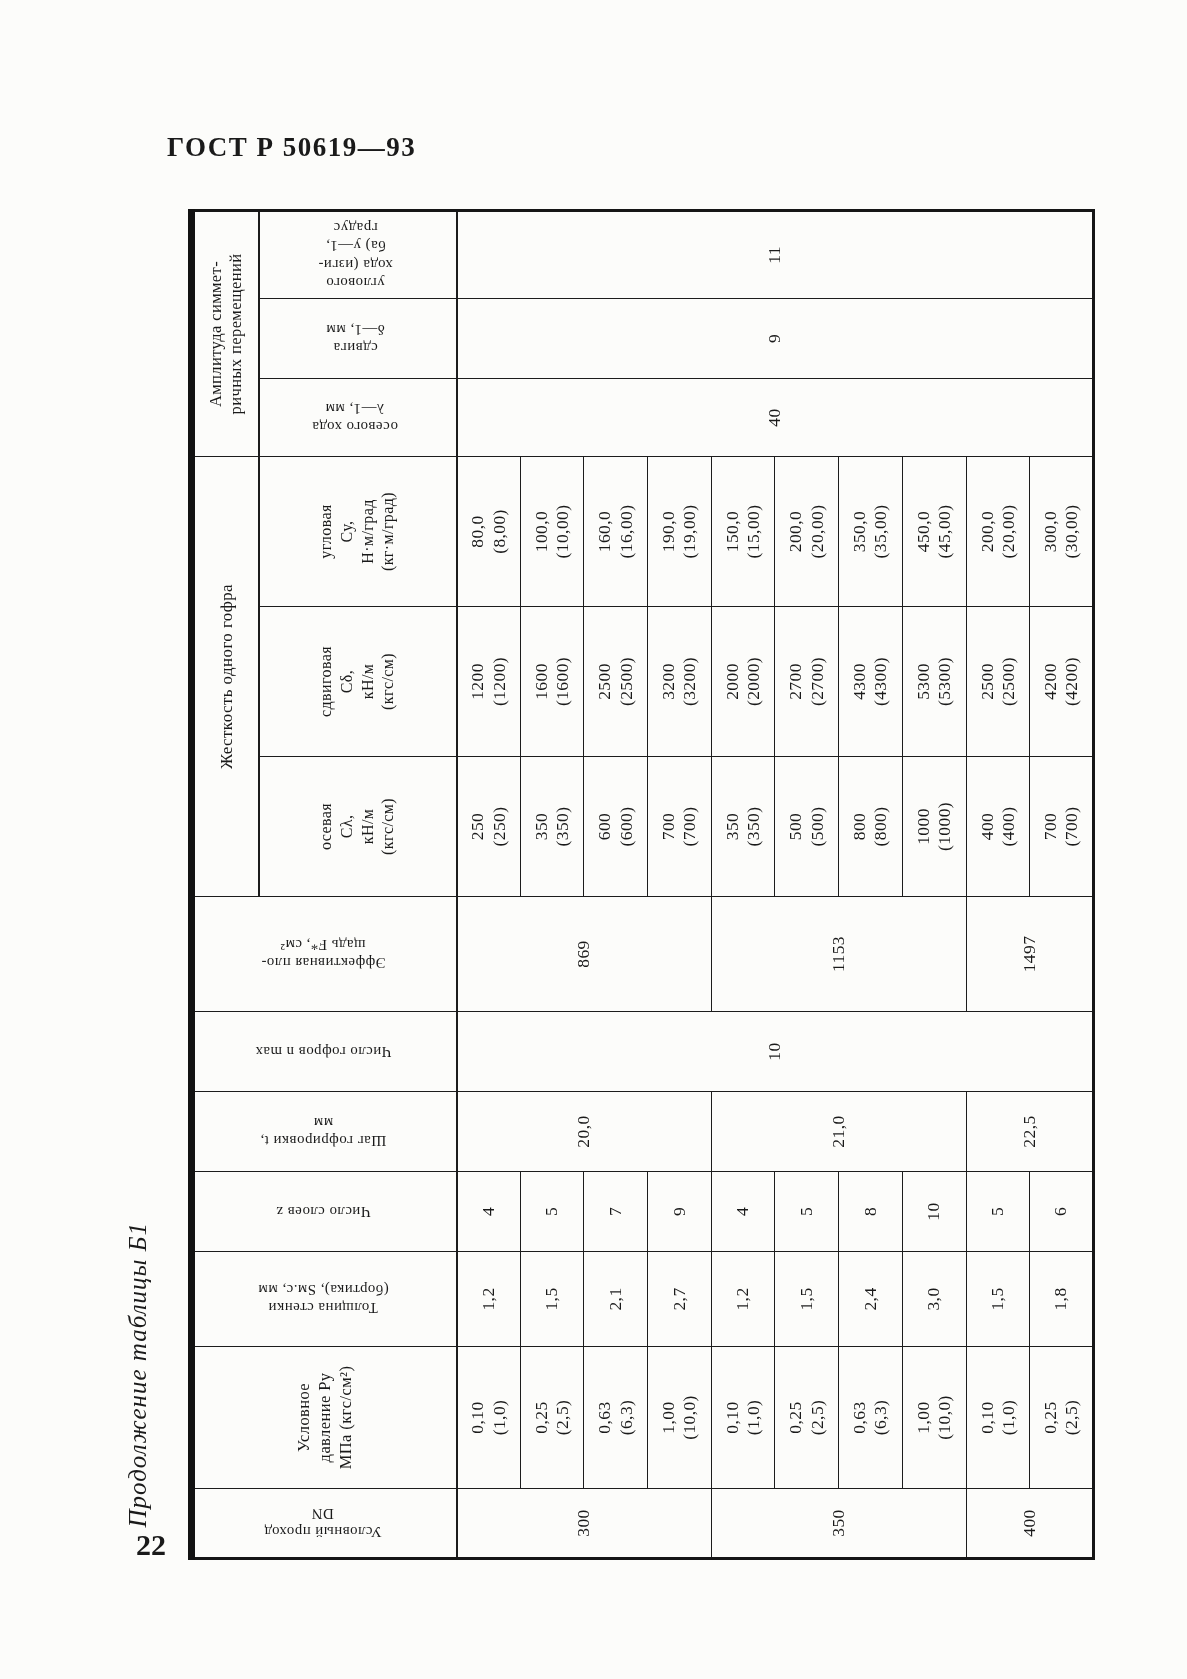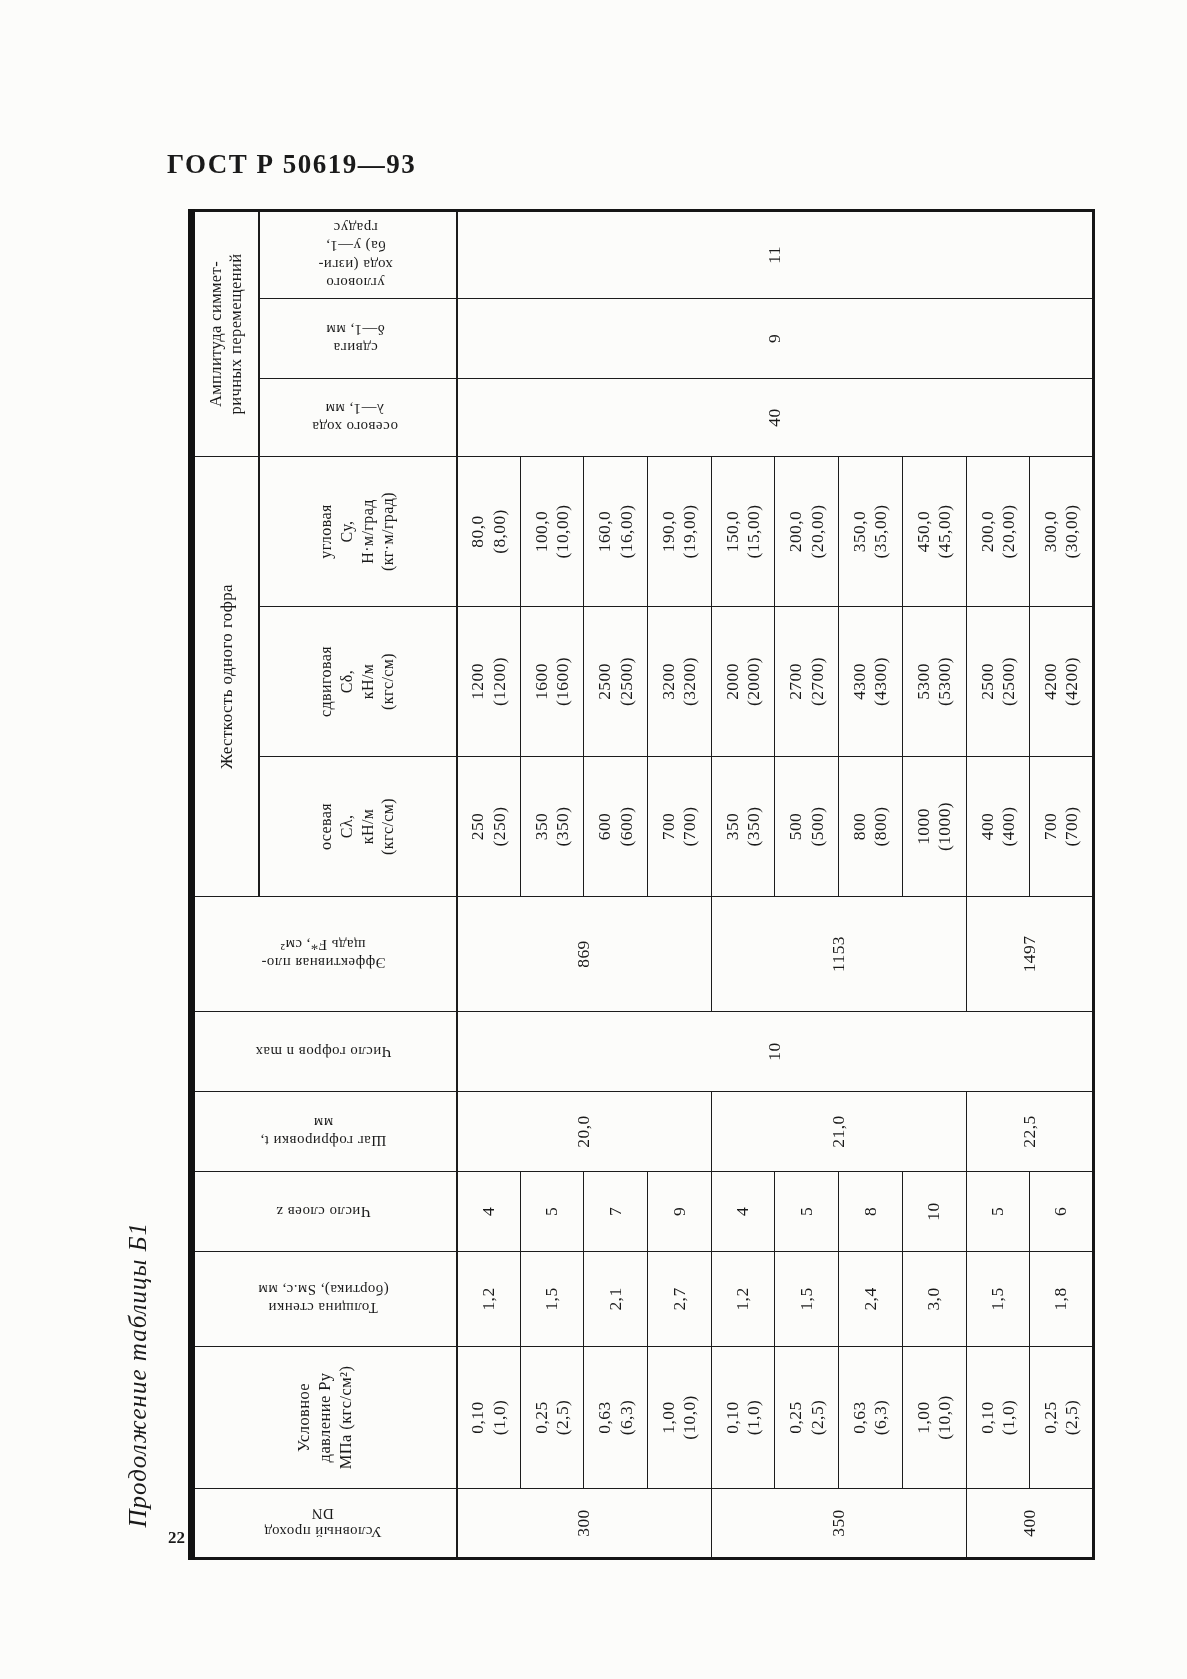--- a/index.html
+++ b/index.html
@@ -6,35 +6,35 @@
   .page {
     position: relative;
     width: 1187px; height: 1679px;
     background: #fcfcfa;
     font-family: "Liberation Serif", "DejaVu Serif", serif;
     color: #1a1a1a;
     overflow: hidden;
   }
 
   .doc-code {
-    position: absolute; left: 167px; top: 149px;
+    position: absolute; left: 167px; top: 132px;
     font-size: 27px; font-weight: bold; letter-spacing: 1.5px;
     white-space: nowrap;
   }
 
   .caption-vert {
     position: absolute; left: 124px; top: 1222px;
     writing-mode: vertical-rl; transform: rotate(180deg);
     font-style: italic; font-size: 25px; letter-spacing: 1px;
     white-space: nowrap;
   }
 
   .page-num {
     position: absolute; left: 136px; top: 1528px;
-    font-size: 17px; font-weight: bold; margin-left: 32px;
+    font-size: 30px; font-weight: bold;
   }
 
   
   .rotor {
     position: absolute; left: 188px; top: 212px;
     width: 902px; height: 1348px;
   }
   table.ltable {
     position: absolute; left: 0; top: 0;
     width: 1348px; height: 902px;

